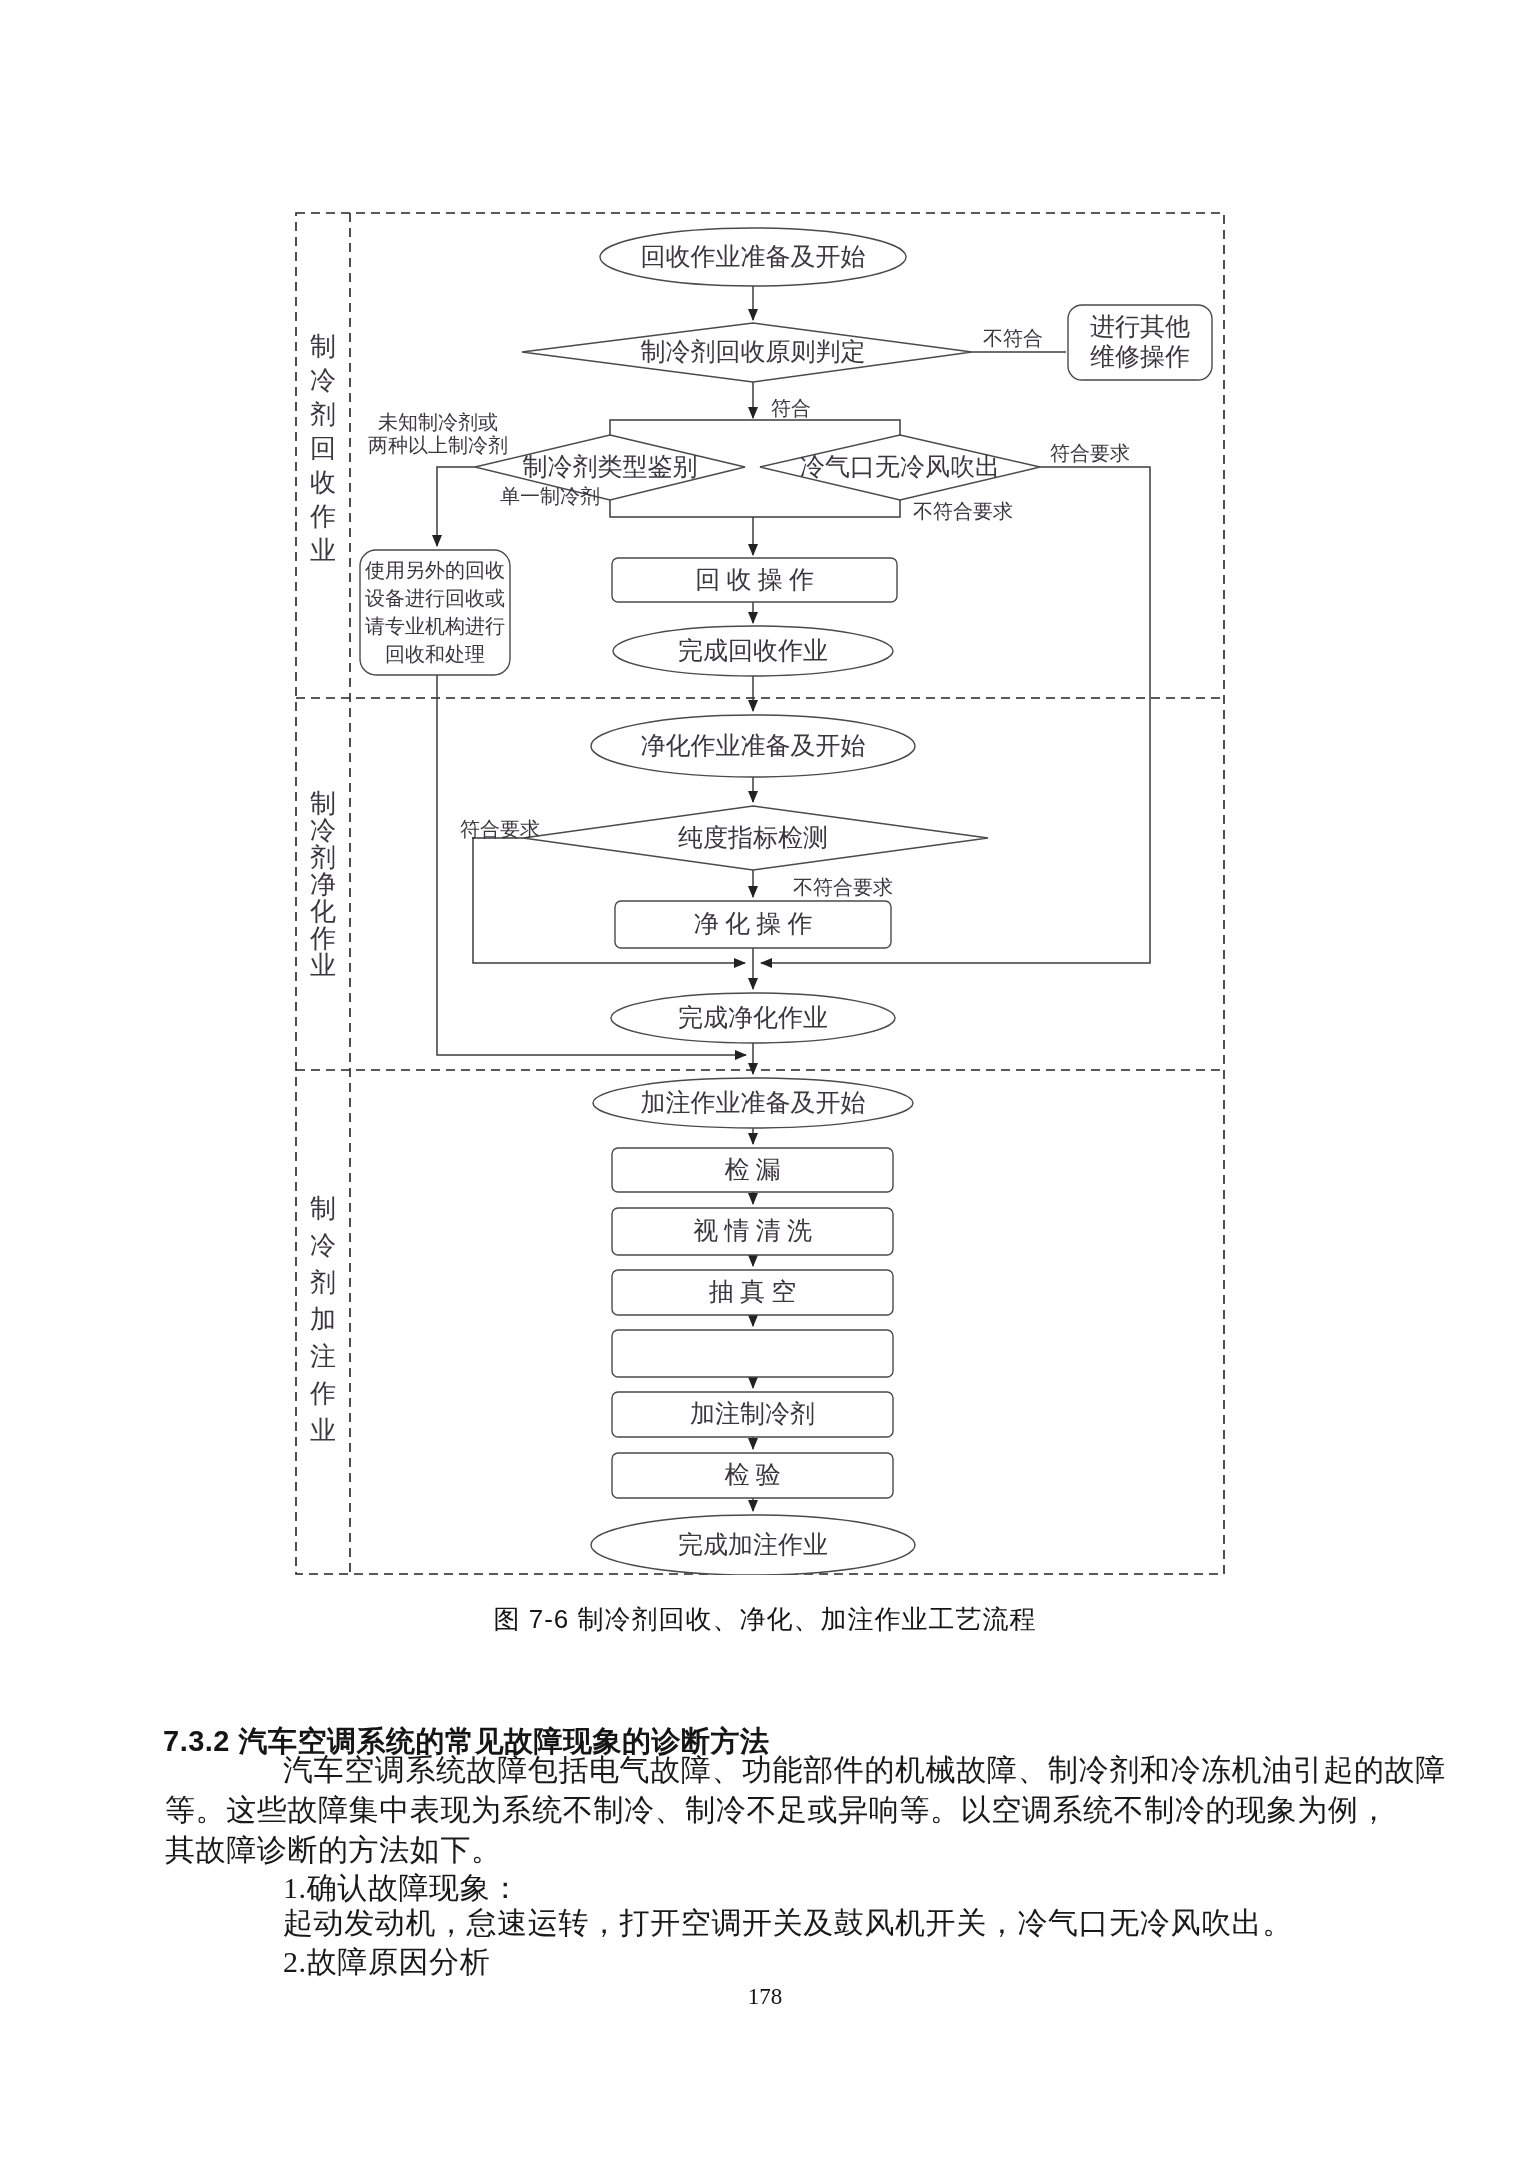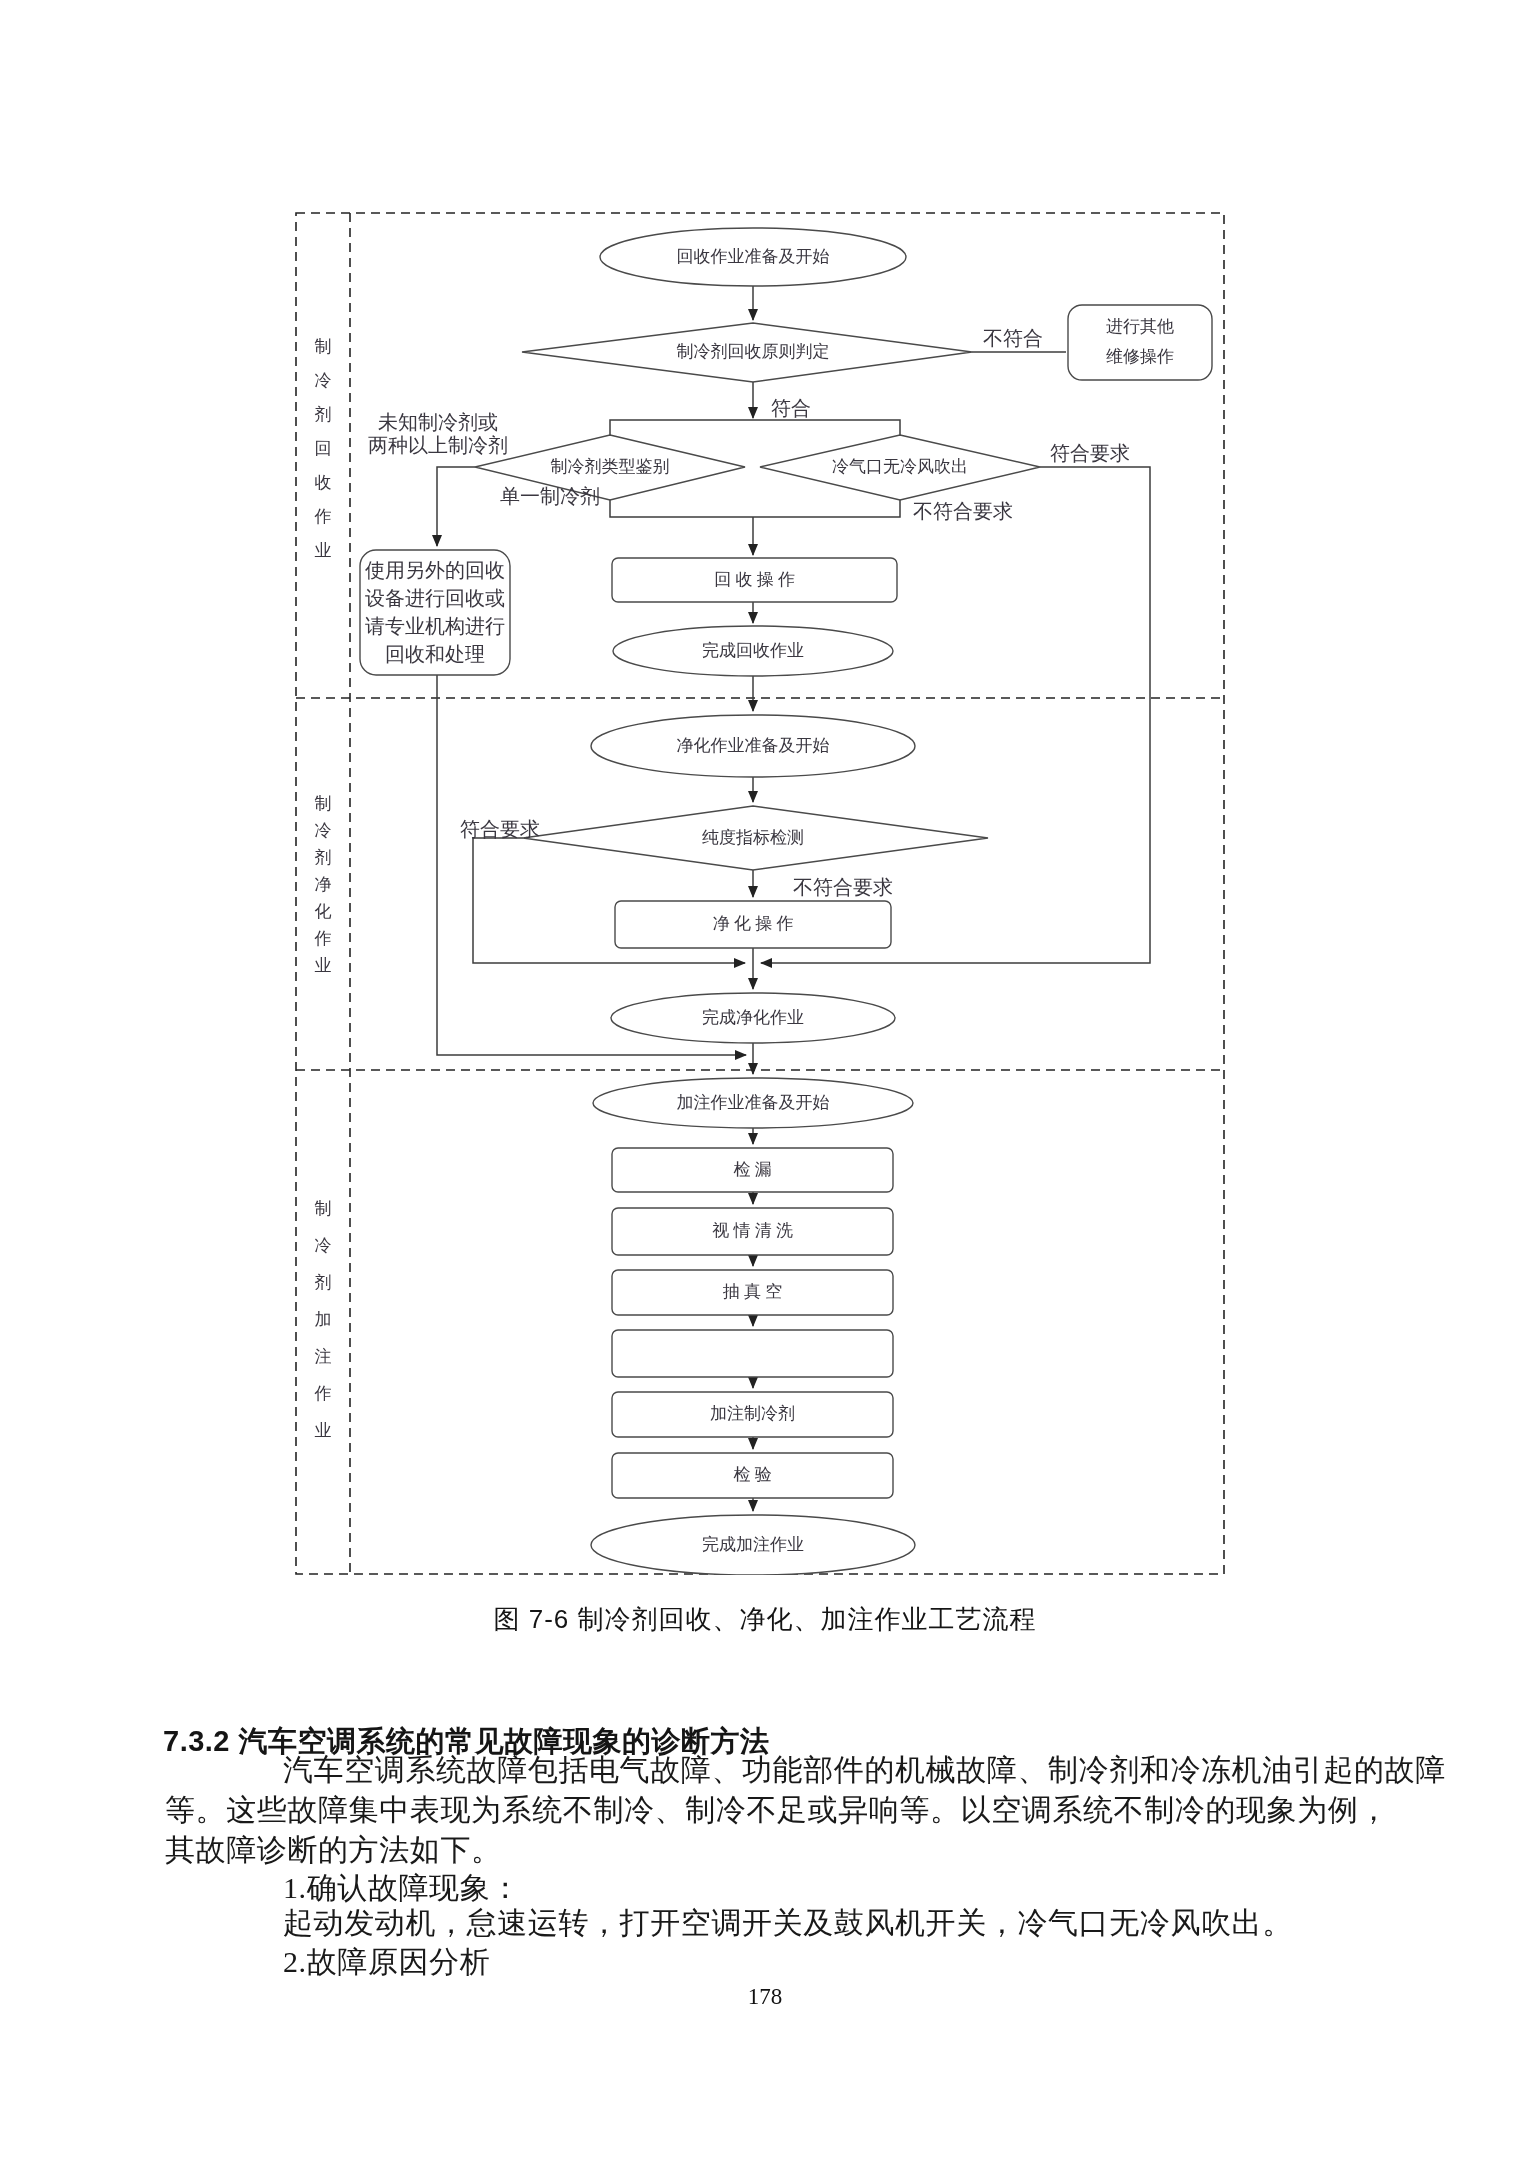--- a/index.html
+++ b/index.html
@@ -1,24 +1,24 @@
 <!DOCTYPE html>
 <html><head>
 <meta charset="utf-8">
 <style>
   html,body{margin:0;padding:0;background:#e8e8e8;}
   .page{position:relative;width:1530px;height:2175px;background:#ffffff;overflow:hidden;
         font-family:"Liberation Serif","DejaVu Serif",serif;color:#2e2e31;}
   .flowchart{position:absolute;left:295px;top:212px;width:930px;height:1363px;}
   .flowchart svg{position:absolute;left:0;top:0;}
-  .fc-label{position:absolute;text-align:center;font-size:17px;line-height:24px;
+  .fc-label{position:absolute;text-align:center;font-size:25px;line-height:24px;
             color:#3a3740;white-space:nowrap;}
   .ml{white-space:pre-line;}
   .edge{font-size:20px;}
-  .side-label{position:absolute;left:14px;width:28px;font-size:17px;color:#3a3740;
+  .side-label{position:absolute;left:14px;width:28px;font-size:26px;color:#3a3740;
               text-align:center;word-break:break-all;white-space:normal;}
   .s1{top:118px;line-height:34px;}
   .s2{top:578px;line-height:27px;}
   .s3{top:978px;line-height:37px;}
   .caption{position:absolute;left:0;top:1602px;width:1530px;text-align:center;
            font-family:"Liberation Sans","DejaVu Sans",sans-serif;
            font-weight:normal;font-size:26px;color:#151515;letter-spacing:1px;}
   .heading{position:absolute;left:163px;top:1692px;
            font-family:"Liberation Sans","DejaVu Sans",sans-serif;
            font-weight:bold;font-size:29px;color:#151515;letter-spacing:0.5px;white-space:nowrap;margin-top:30px;}

